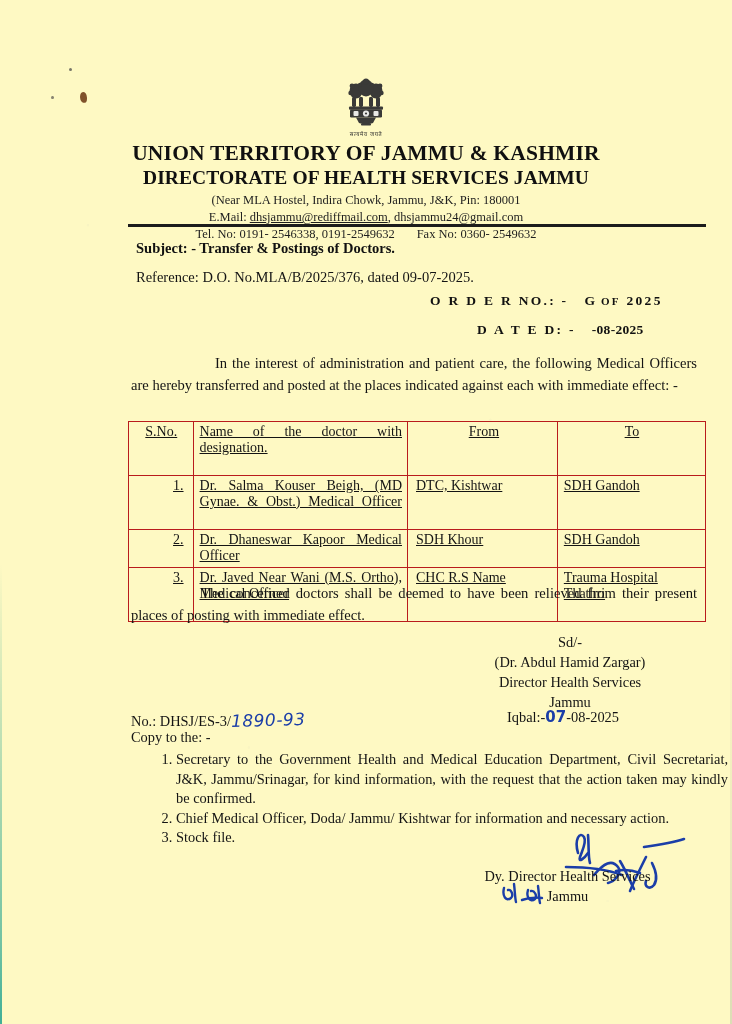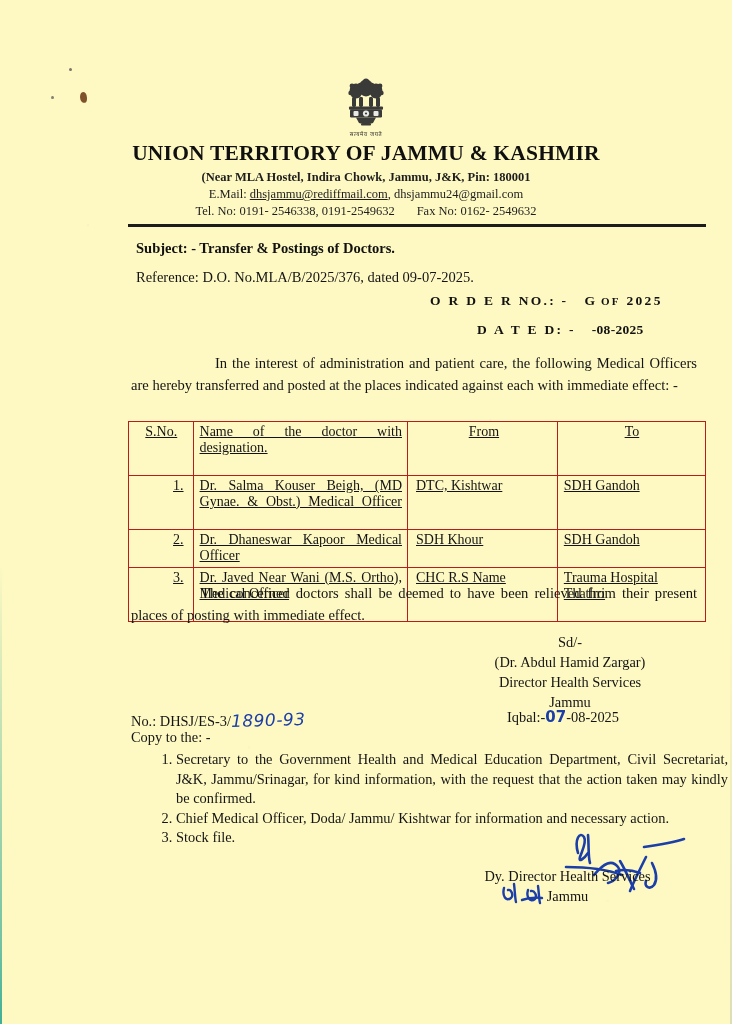--- a/index.html
+++ b/index.html
@@ -99,21 +99,20 @@
     font-weight: bold;
     font-size: 19.5px;
     letter-spacing: 0.1px;
     margin-top: 1px;
     color: #101010;
   }
   .addr {
     font-size: 12.5px;
     margin-top: 4px;
     color: #1e1e1e;
-    font-weight: bold;
   }
   .contact {
     font-size: 12.5px;
     margin-top: 2px;
     color: #1e1e1e;
   }
   .contact .ul {
     text-decoration: underline;
   }
   .phone {
@@ -385,28 +384,29 @@
       <g fill="#3a3a38">
         <circle cx="22" cy="35.5" r="1.1"></circle>
 
         <path d="M12 39.5 L32 39.5 L29 45 Q22 47.5 15 45 Z"></path>
         <rect x="17" y="45.5" width="10" height="2" rx="0.8"></rect>
       </g>
     </svg>
     <div class="emblem-motto">सत्यमेव जयते</div>
 
     <div class="org-line-1">UNION TERRITORY OF JAMMU &amp; KASHMIR</div>
+    <div class="org-line-2">DIRECTORATE OF HEALTH SERVICES JAMMU</div>
     <div class="addr">(Near MLA Hostel, Indira Chowk, Jammu, J&amp;K, Pin: 180001</div>
     <div class="contact">
       <span>E.Mail:</span>
       <span class="ul">dhsjammu@rediffmail.com</span><span>,</span>
       <span>dhsjammu24@gmail.com</span>
     </div>
     <div class="phone">
-      <span>Tel. No: 0191- 2546338, 0191-2549632</span><span class="gap"></span><span>Fax No: 0162- 2549632</span>
+      <span>Tel. No: 0191- 2546338, 0191-2549632</span><span class="gap"></span><span>Fax No: 0360- 2549632</span>
     </div>
   </div>
 
   <div class="rule"></div>
 
   <div class="subject">Subject: - Transfer &amp; Postings of Doctors.</div>
   <div class="reference">Reference: D.O. No.MLA/B/2025/376, dated 09-07-2025.</div>
 
   <div class="order-no">
     <span>O R D E R  NO.: -</span><span class="val">G</span> <span class="small">OF</span> <span>2025</span>

